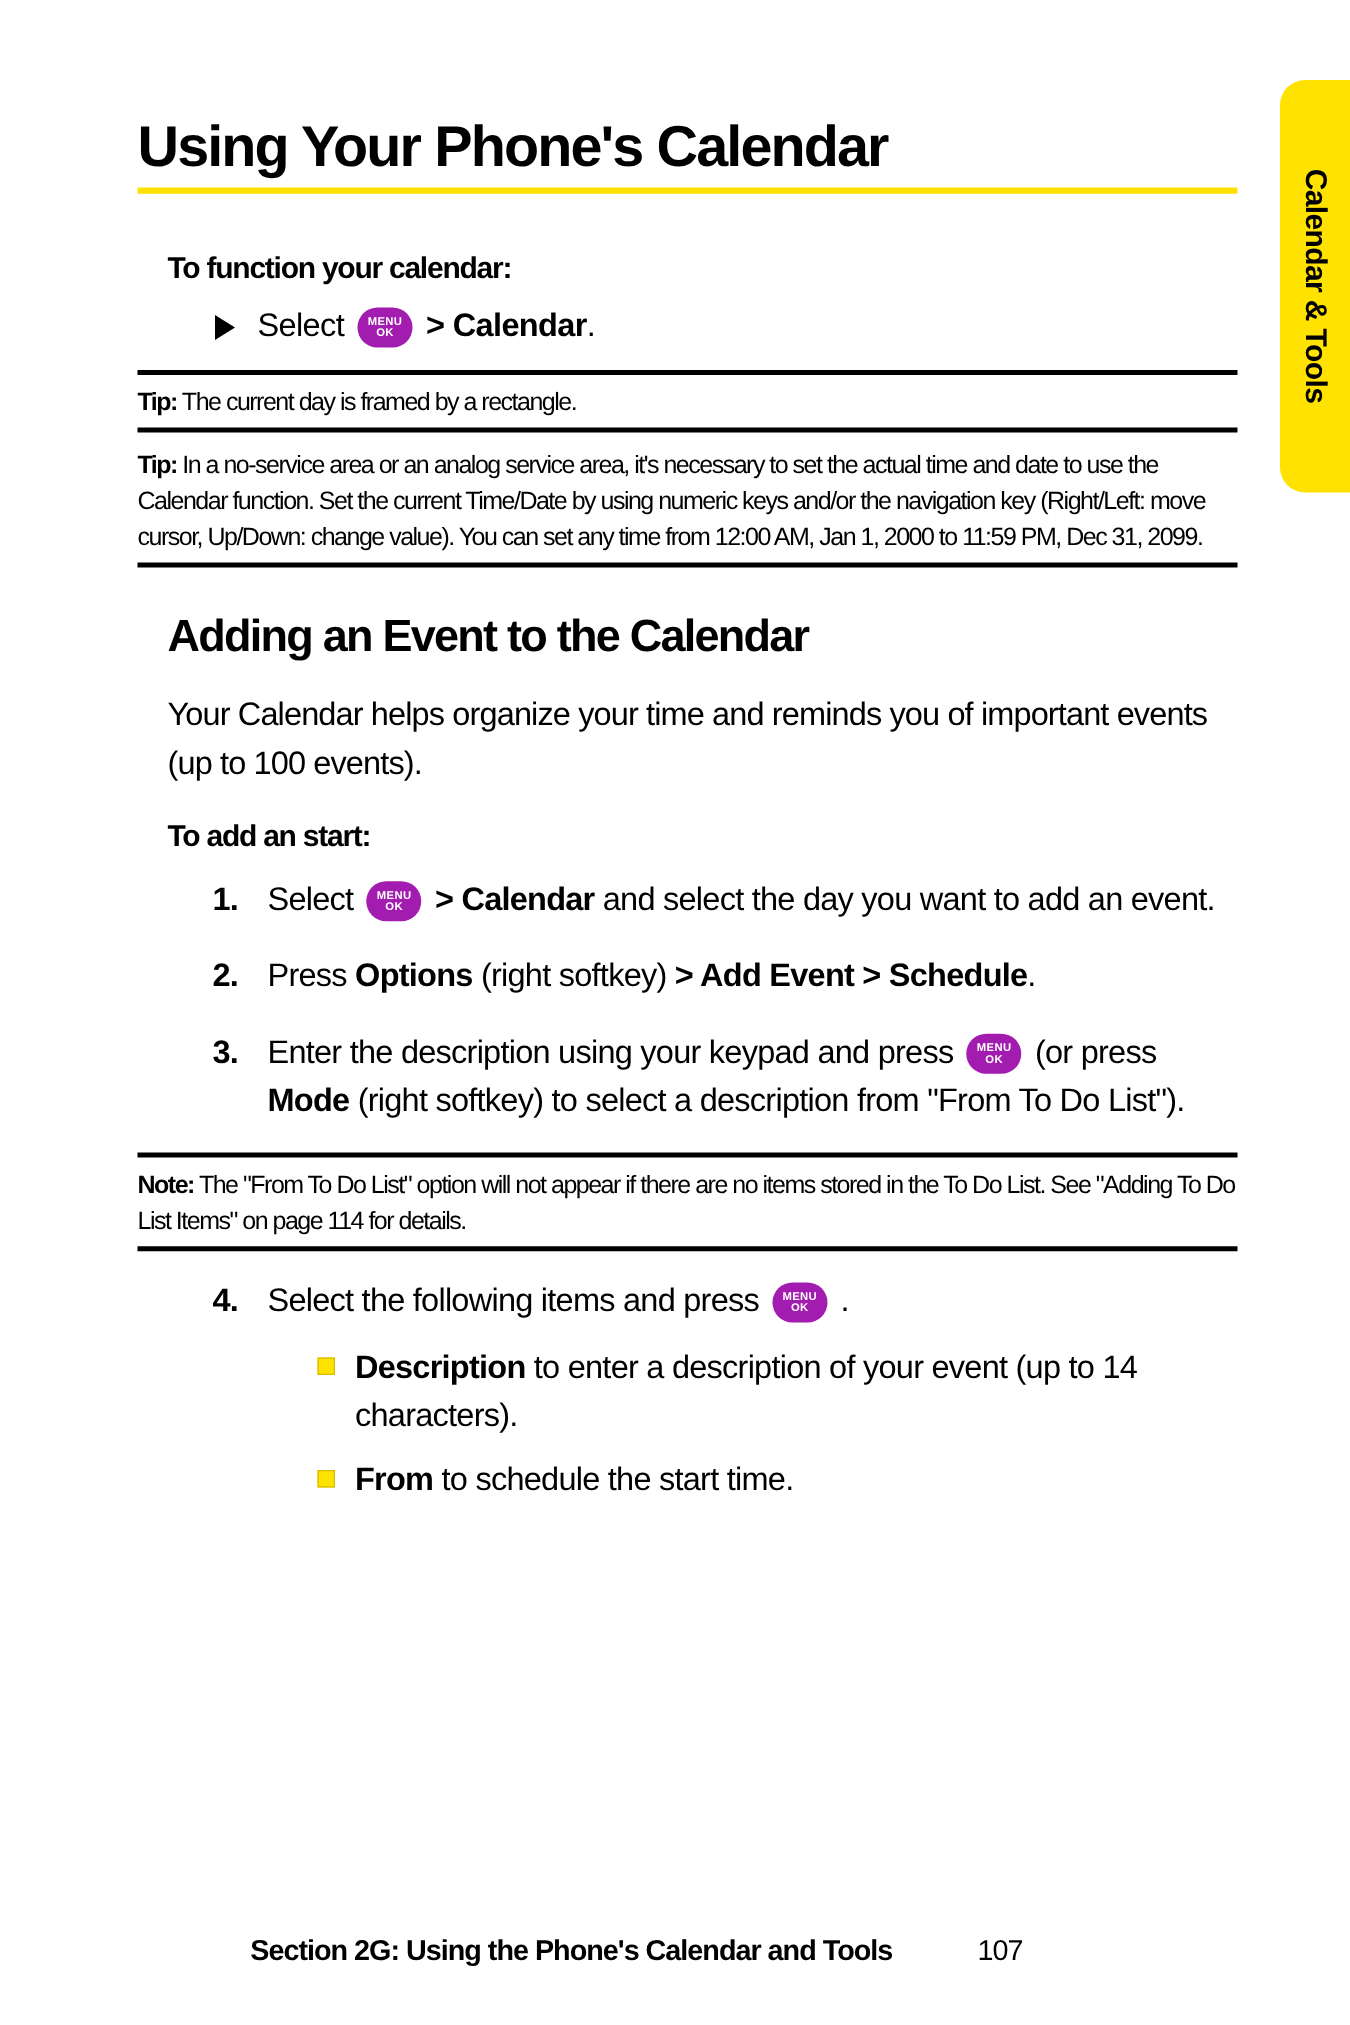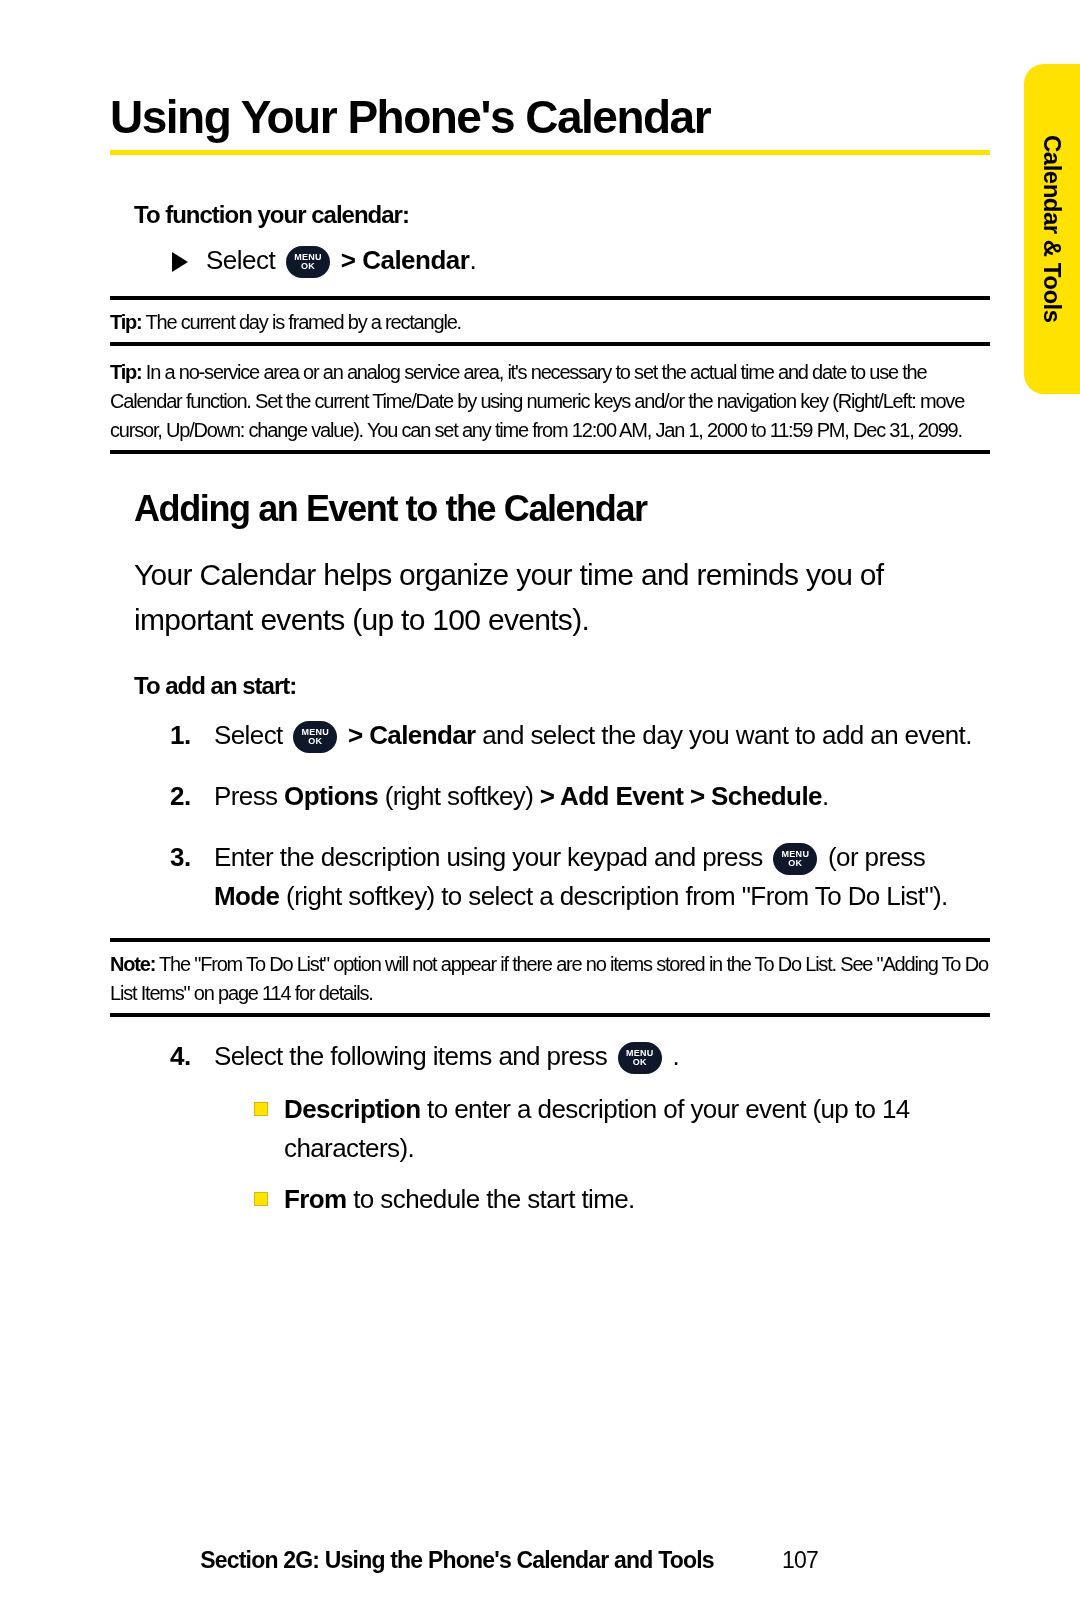--- a/index.html
+++ b/index.html
@@ -82,21 +82,21 @@
     border-top: 10px solid transparent;
     border-bottom: 10px solid transparent;
     border-left: 16px solid #000;
   }
 
   
   .menu-ok {
     display: inline-flex;
     width: 44px;
     height: 32px;
-    background: #0f172a;
+    background: #a21caf;
     border-radius: 16px / 16px;
     color: #fff;
     font-size: 8px;
     font-weight: 700;
     line-height: 1;
     align-items: center;
     justify-content: center;
     flex-direction: column;
     vertical-align: middle;
     margin: 0 4px;
@@ -113,21 +113,21 @@
     font-size: 20px;
     letter-spacing: -1.2px;
     line-height: 1.45;
     margin-bottom: 20px;
   }
   .tipbox + .tipbox { border-top: none; margin-top: -20px; padding-top: 12px; }
 
   
   p.body {
     margin-left: 24px;
-    font-size: 30px;
+    font-size: 26px;
     letter-spacing: -0.7px;
     line-height: 1.5;
     margin-top: 6px;
   }
 
   
   ol.steps {
     margin: 10px 0 16px 60px;
     padding: 0;
     list-style: none;

